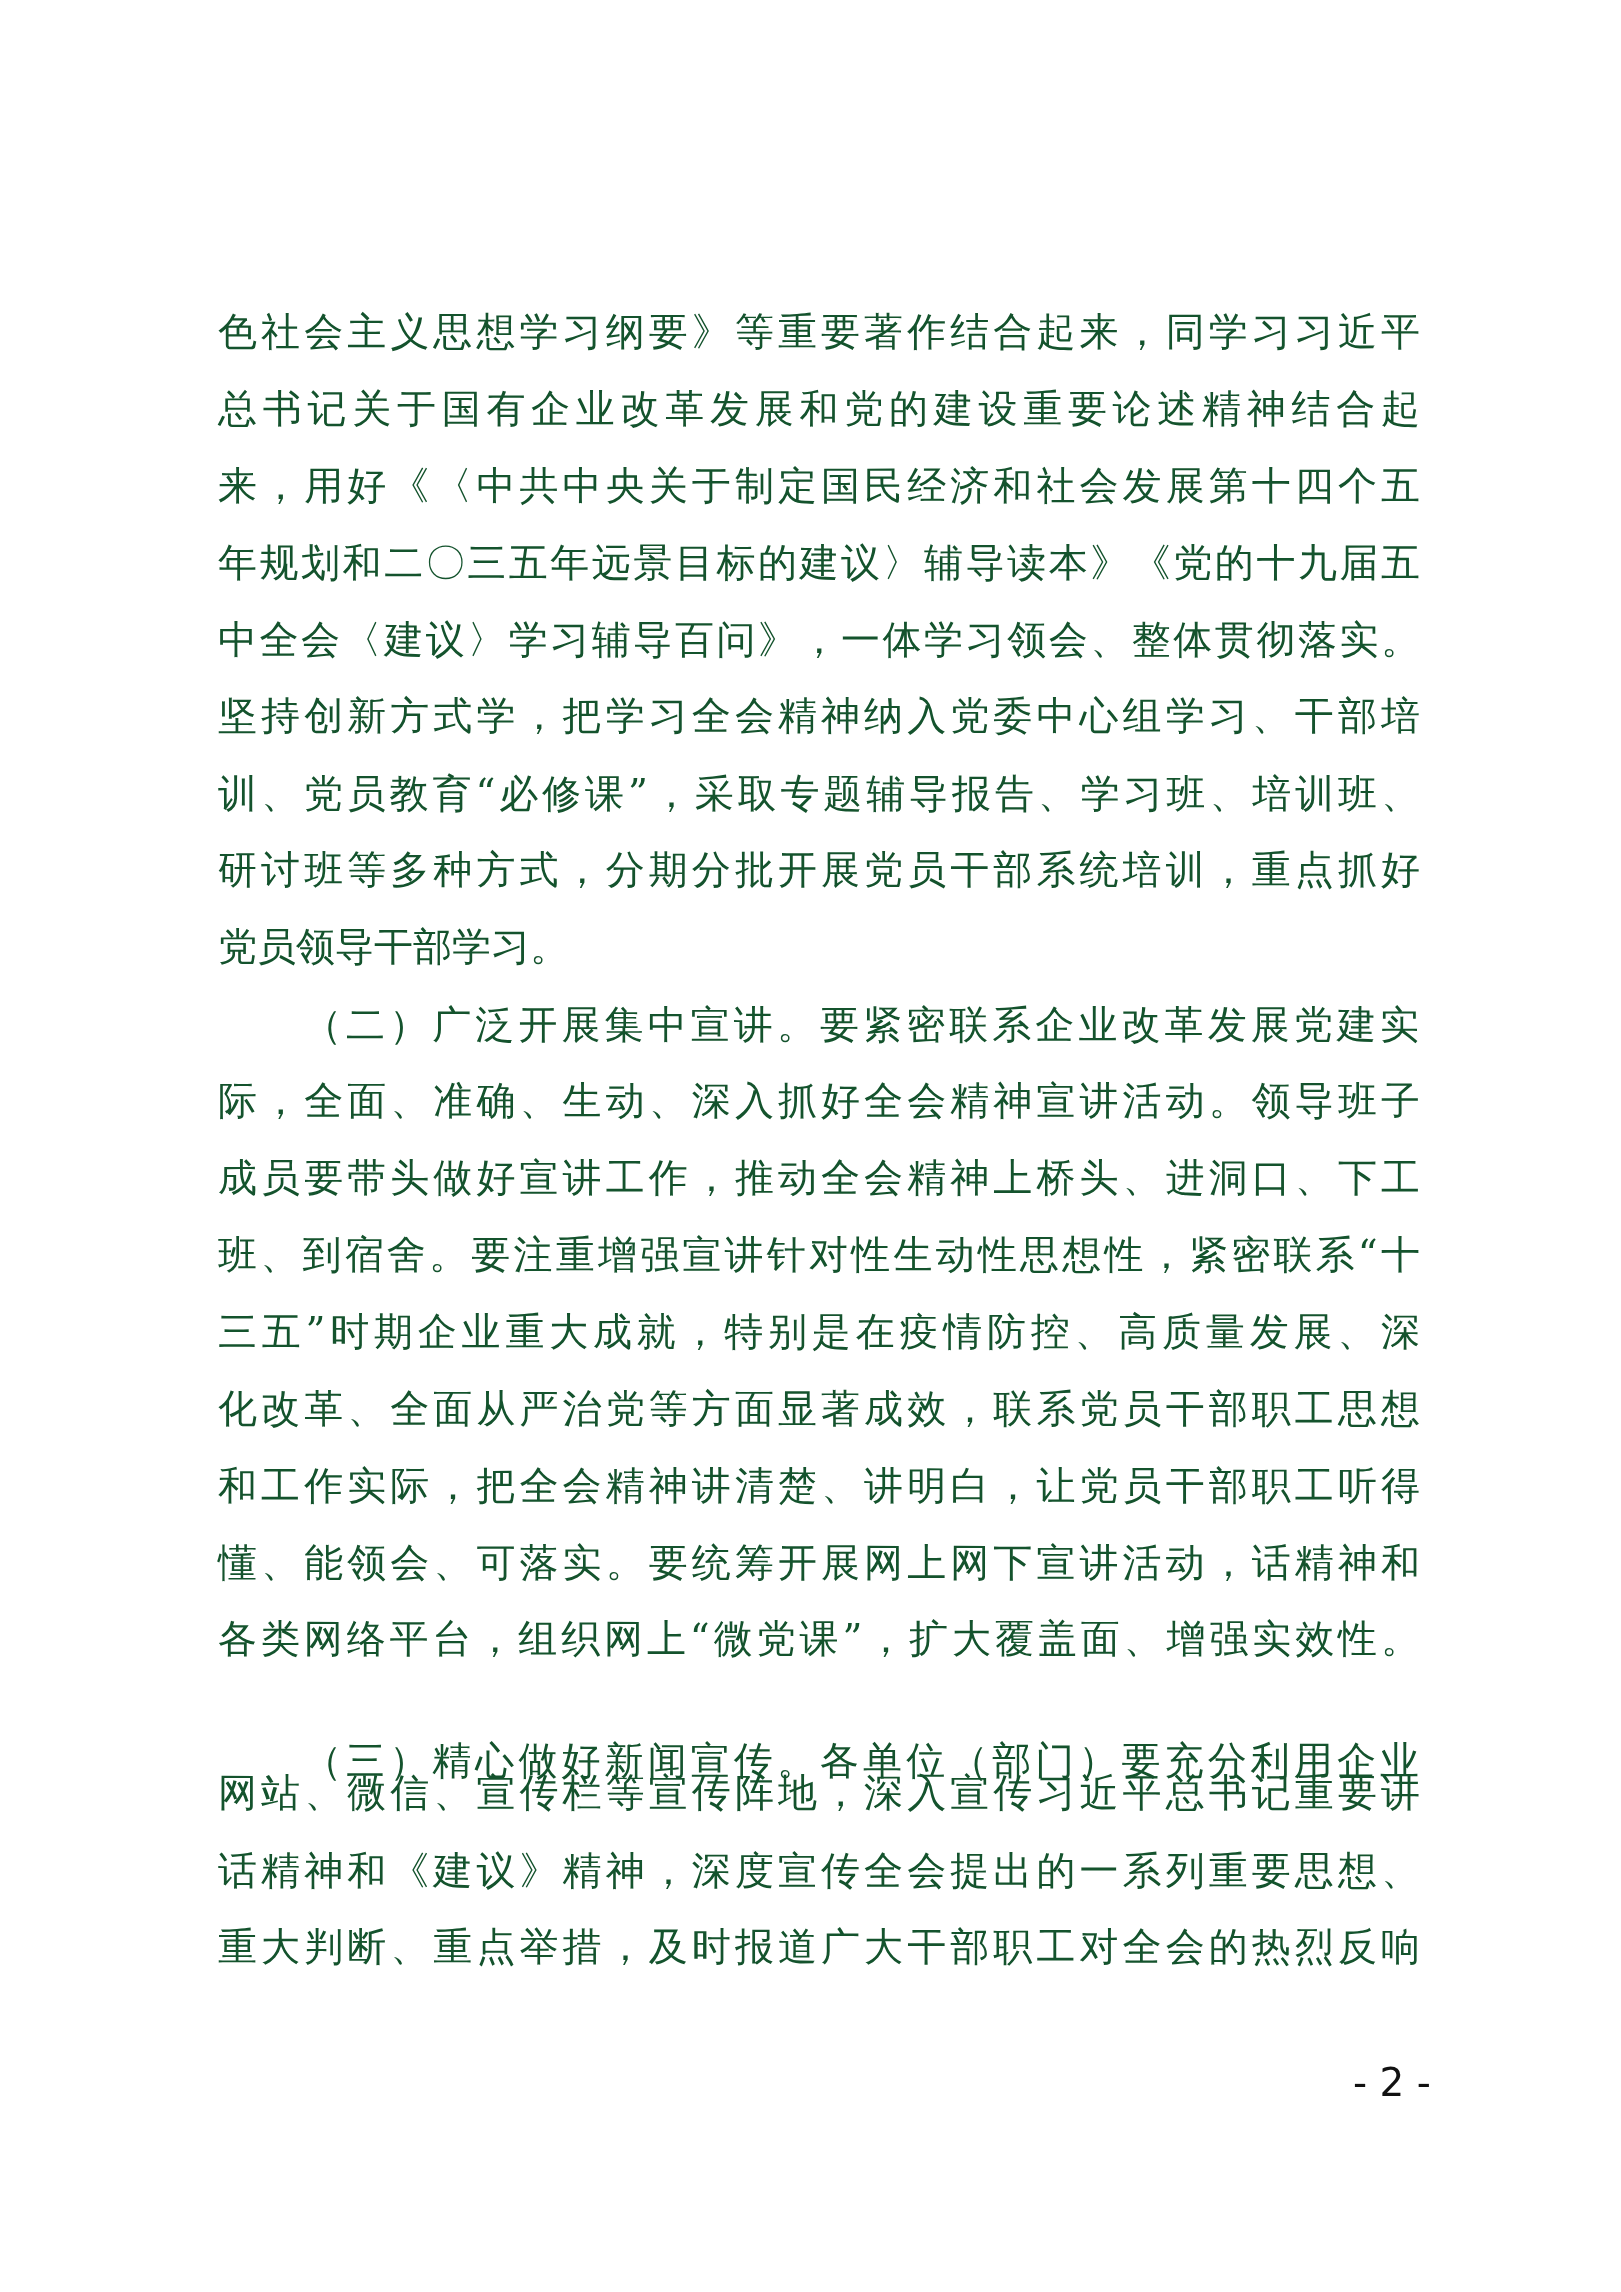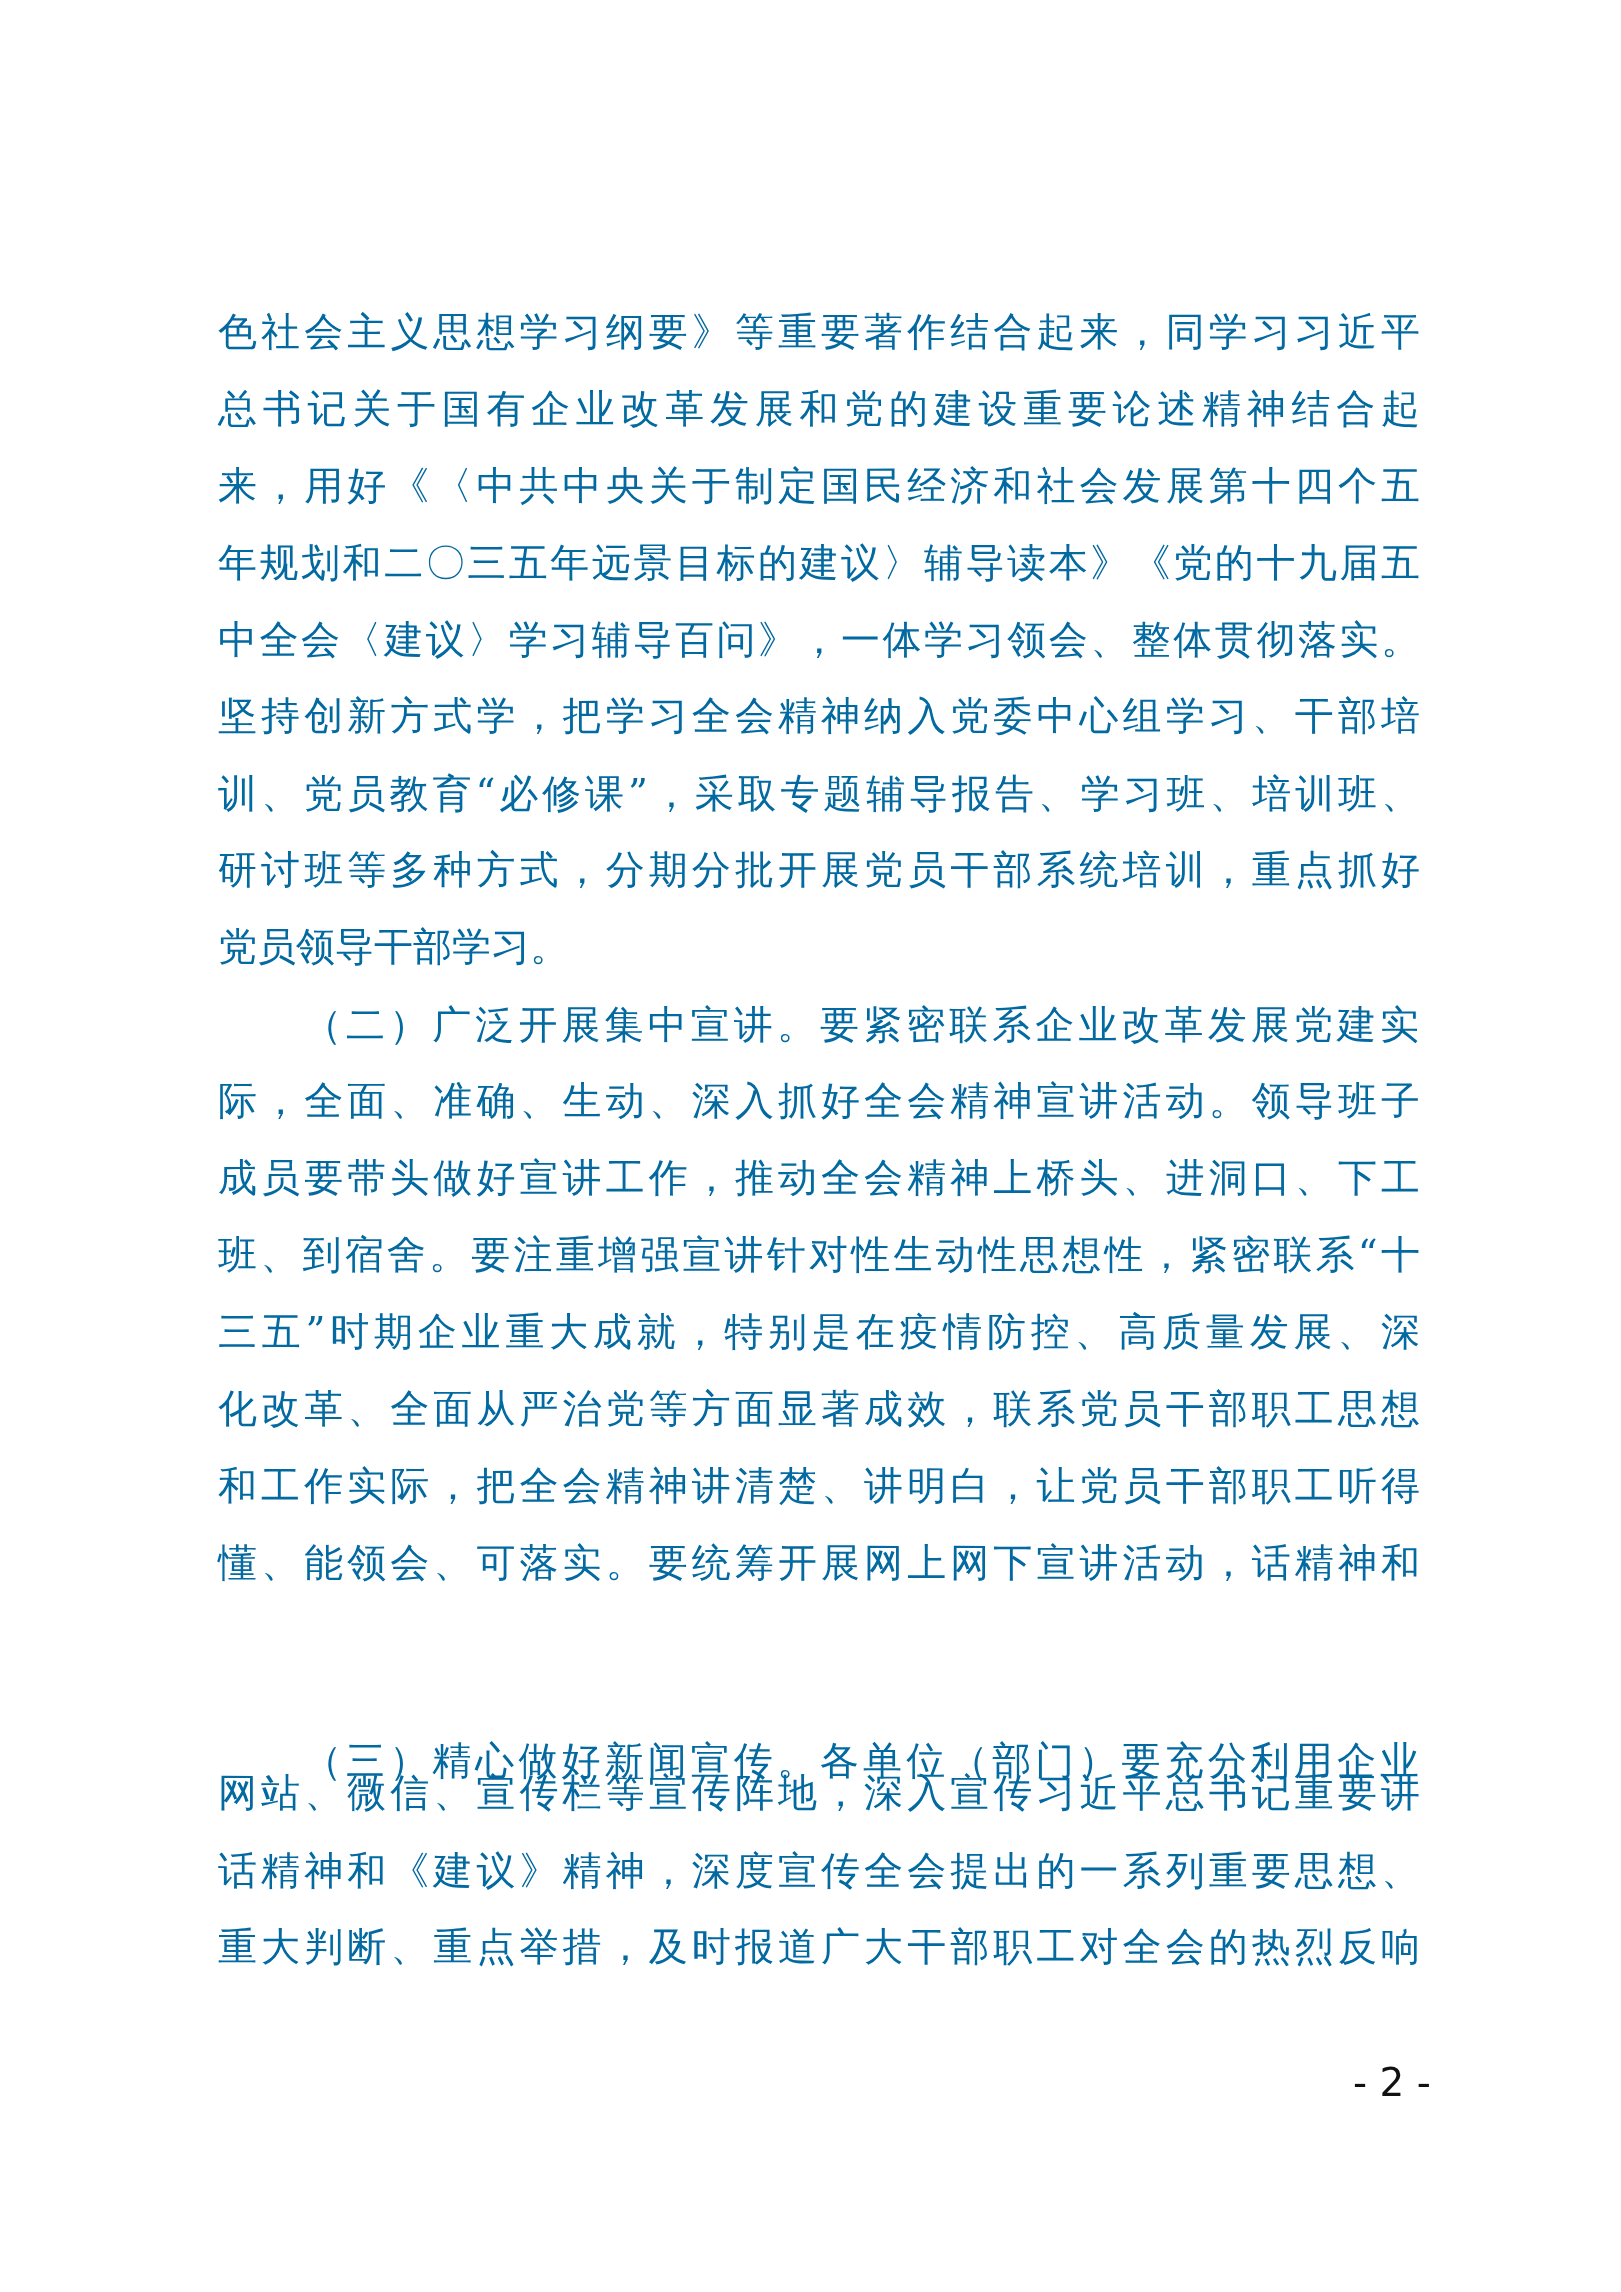--- a/index.html
+++ b/index.html
@@ -6,21 +6,21 @@
   body { width: 1621px; height: 2293px; position: relative; overflow: hidden; }
   .page { position: absolute; left: 0; top: 0; width: 1621px; height: 2293px; background: #ffffff; }
   .line {
     position: absolute;
     left: 218px;
     width: 1202px;
     height: 59px;
     line-height: 59px;
     font-family: "DejaVu Serif", serif;
     font-size: 39px;
-    color: #0369a1;
+    color: #14532d;
     white-space: nowrap;
     text-align: justify;
     text-align-last: justify;
   }
   .line.last { text-align-last: left; }
   .line.indent { left: 303px; width: 1116px; }
   .bold { font-weight: normal; }
   .pagenum {
     position: absolute;
     left: 1333px;
@@ -52,20 +52,21 @@
   <div class="line indent" style="top:995px">
     <span class="bold">（二）广泛开展集中宣讲。</span><span>要紧密联系企业改革发展党建实</span>
   </div>
   <div class="line" style="top:1071px">际，全面、准确、生动、深入抓好全会精神宣讲活动。领导班子</div>
   <div class="line" style="top:1148px">成员要带头做好宣讲工作，推动全会精神上桥头、进洞口、下工</div>
   <div class="line" style="top:1225px">班、到宿舍。要注重增强宣讲针对性生动性思想性，紧密联系“十</div>
   <div class="line" style="top:1302px">三五”时期企业重大成就，特别是在疫情防控、高质量发展、深</div>
   <div class="line" style="top:1379px">化改革、全面从严治党等方面显著成效，联系党员干部职工思想</div>
   <div class="line" style="top:1456px">和工作实际，把全会精神讲清楚、讲明白，让党员干部职工听得</div>
   <div class="line" style="top:1533px">懂、能领会、可落实。要统筹开展网上网下宣讲活动，话精神和</div>
+  <div class="line" style="top:1609px">各类网络平台，组织网上“微党课”，扩大覆盖面、增强实效性。</div>
 
   <div class="line indent" style="top:1731px">
     <span class="bold">（三）精心做好新闻宣传。</span><span>各单位（部门）要充分利用企业</span>
   </div>
   <div class="line" style="top:1763px">网站、微信、宣传栏等宣传阵地，深入宣传习近平总书记重要讲</div>
   <div class="line" style="top:1841px">话精神和《建议》精神，深度宣传全会提出的一系列重要思想、</div>
   <div class="line" style="top:1917px">重大判断、重点举措，及时报道广大干部职工对全会的热烈反响</div>
 
   <div class="pagenum">- 2 -</div>
 </div>

